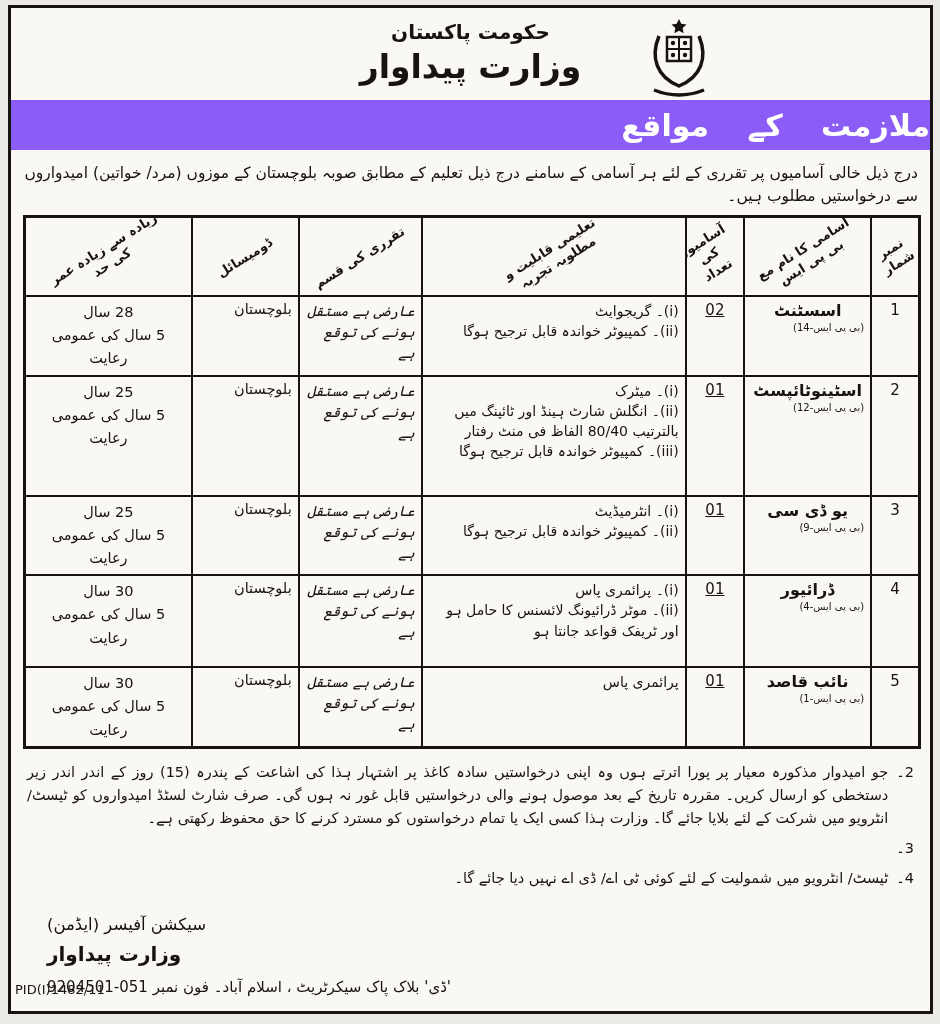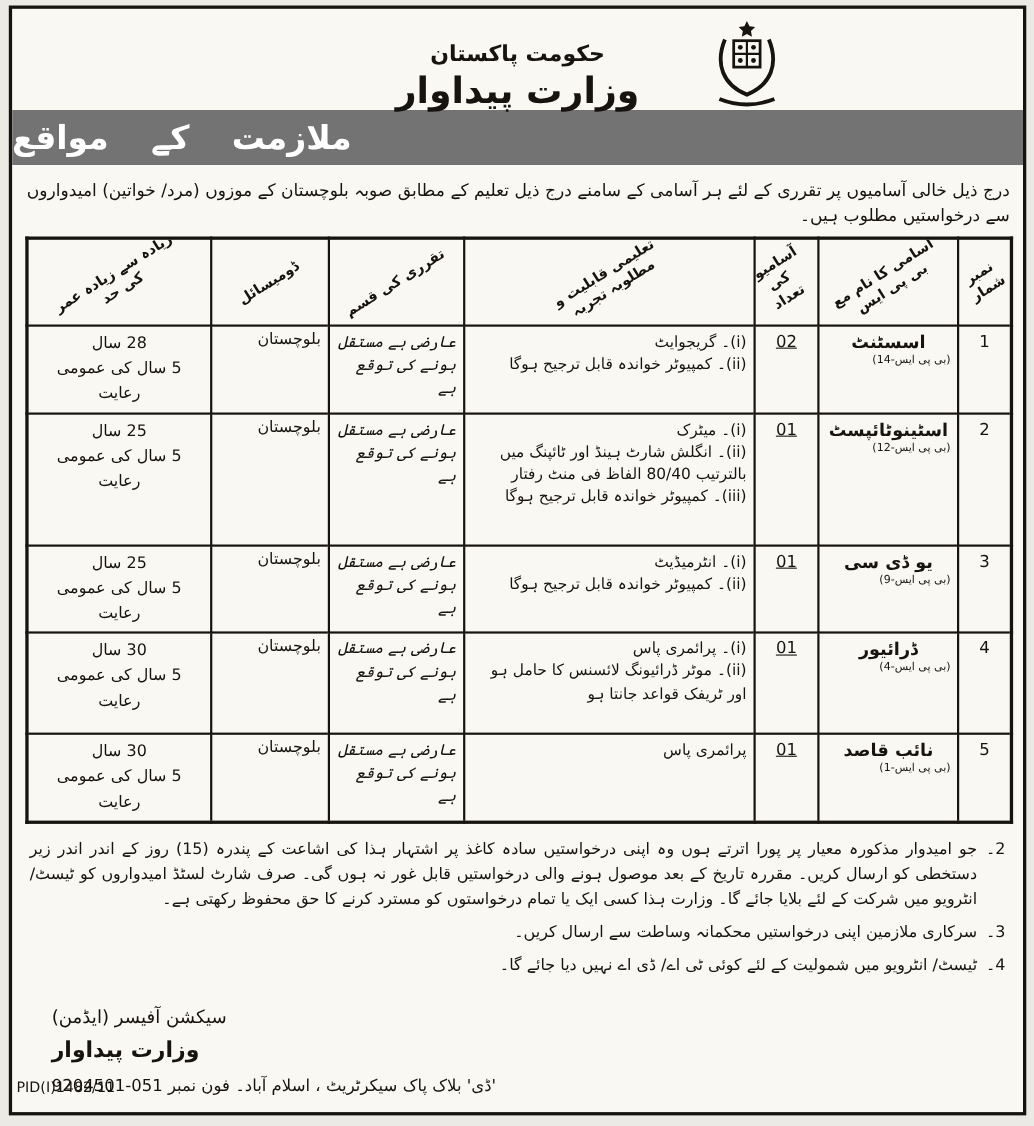--- a/index.html
+++ b/index.html
@@ -10,28 +10,28 @@
     color:#17140f;
     position:relative;
   }
   .ad-frame {
     position:absolute; top:5px; left:8px; width:925px; height:1009px;
     border:3px solid #17140f;
     background:#faf8f3;
     overflow:hidden;
   }
   
-  .masthead { position:relative; text-align:center; padding-top:28px; height:92px; }
+  .masthead { position:relative; text-align:center; padding-top:12px; height:92px; }
   .govt-title { font-size:20px; font-weight:700; }
   .ministry-title { font-size:33px; font-weight:700; margin-top:3px; }
   .emblem { position:absolute; top:10px; right:218px; width:66px; height:80px; }
   
   .banner {
-    height:50px; background:#737373; color:#ffffff;
-    display:flex; align-items:center; justify-content:flex-start;
+    height:50px; background:#8b5cf6; color:#ffffff;
+    display:flex; align-items:center; justify-content:flex-end;
     font-size:30px; font-weight:700; word-spacing:28px;
   }
   
   .intro {
     direction:rtl; 
     margin:12px 12px 6px 12px; font-size:15.5px; line-height:1.5;
   }
   
   table.vacancies {
     direction:rtl;
@@ -217,21 +217,20 @@
     </tbody>
   </table>
 
   <div class="notes">
     <div class="note">
       <span class="note-num">2۔</span>
       <span class="note-text">جو امیدوار مذکورہ معیار پر پورا اترتے ہوں وہ اپنی درخواستیں سادہ کاغذ پر اشتہار ہذا کی اشاعت کے پندرہ (15) روز کے اندر اندر زیر دستخطی کو ارسال کریں۔ مقررہ تاریخ کے بعد موصول ہونے والی درخواستیں قابل غور نہ ہوں گی۔ صرف شارٹ لسٹڈ امیدواروں کو ٹیسٹ/ انٹرویو میں شرکت کے لئے بلایا جائے گا۔ وزارت ہذا کسی ایک یا تمام درخواستوں کو مسترد کرنے کا حق محفوظ رکھتی ہے۔</span>
     </div>
     <div class="note">
       <span class="note-num">3۔</span>
-      <span class="note-text">سرکاری ملازمین اپنی درخواستیں محکمانہ وساطت سے ارسال کریں۔</span>
     </div>
     <div class="note">
       <span class="note-num">4۔</span>
       <span class="note-text">ٹیسٹ/ انٹرویو میں شمولیت کے لئے کوئی ٹی اے/ ڈی اے نہیں دیا جائے گا۔</span>
     </div>
   </div>
 
   <div class="signature">
     <div class="sig-officer">سیکشن آفیسر (ایڈمن)</div>
     <div class="sig-ministry">وزارت پیداوار</div>

